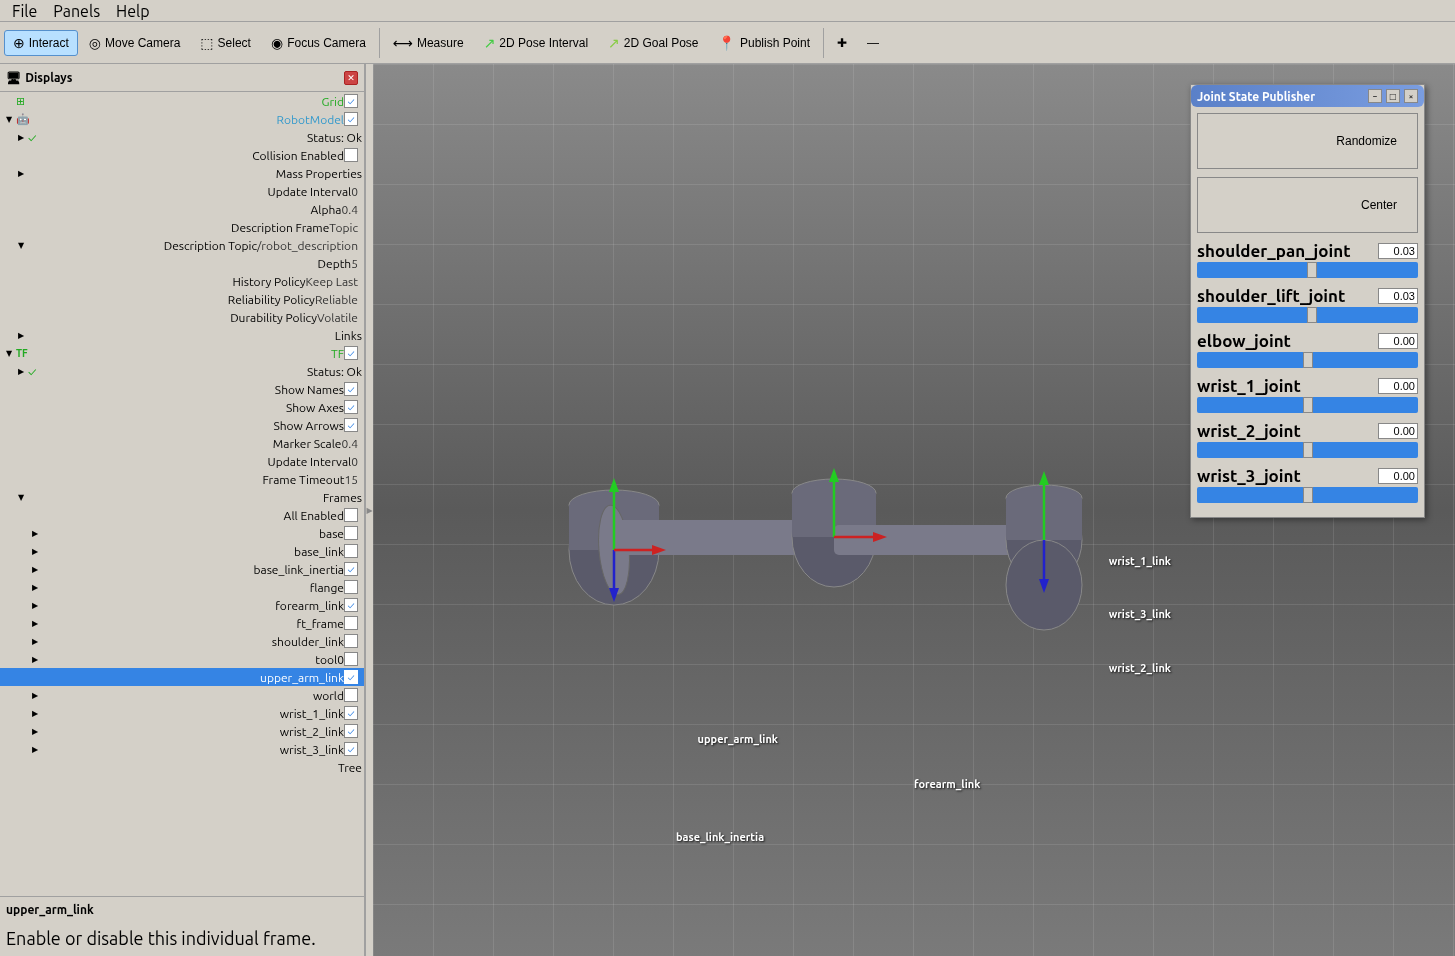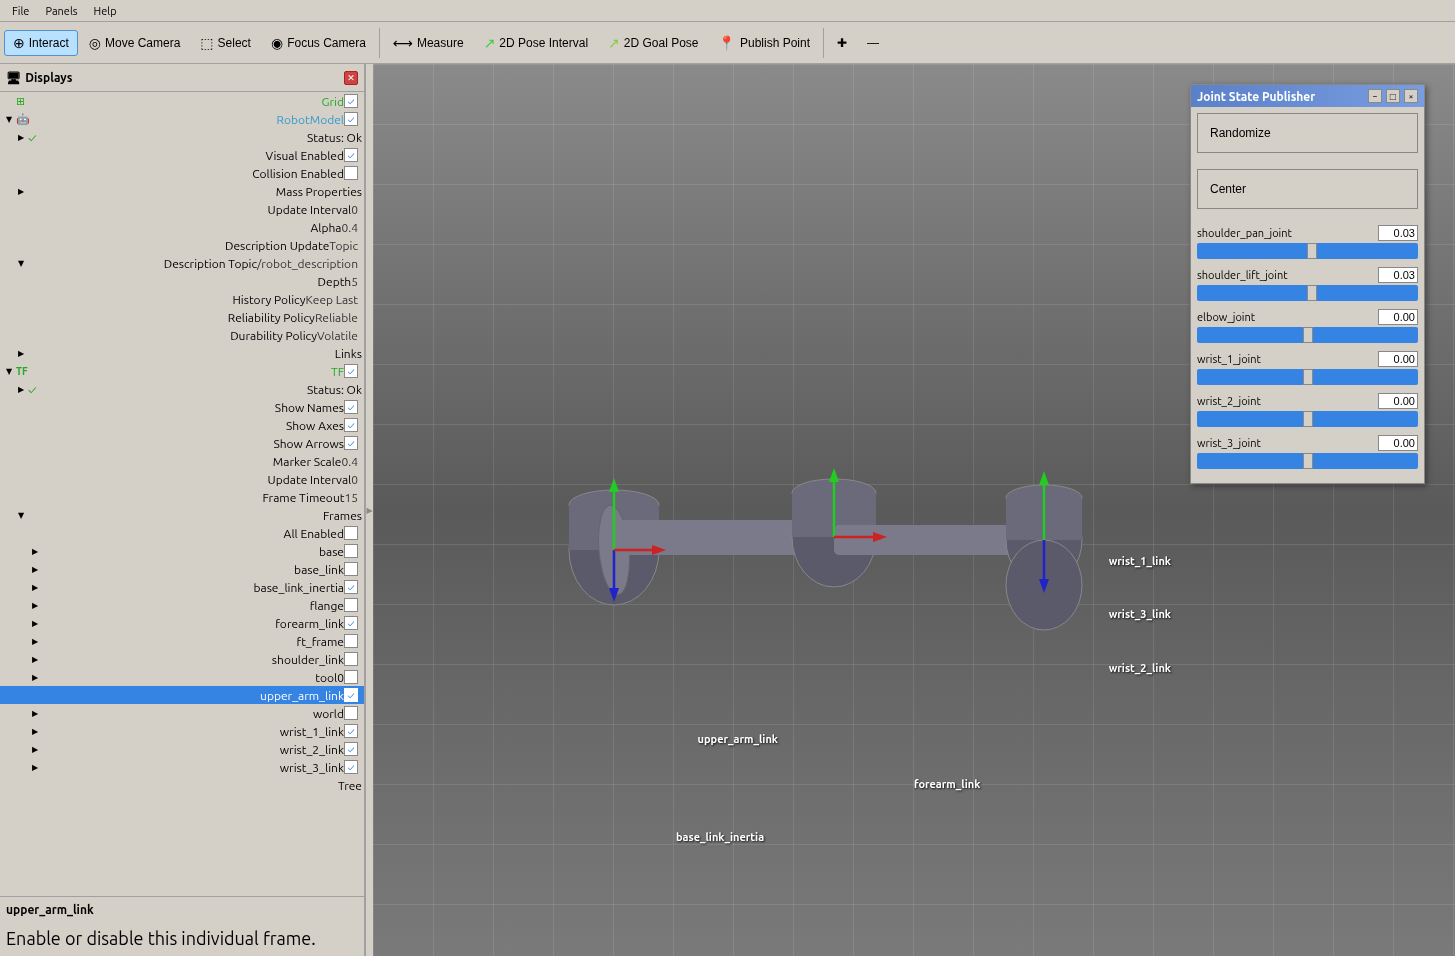--- a/index.html
+++ b/index.html
@@ -10,21 +10,21 @@
       background: #d4d0c8;
       border-bottom: 1px solid #a0a0a0;
       display: flex;
       align-items: center;
       height: 22px;
       padding: 0 4px;
     }
     .menubar-item {
       padding: 2px 8px;
       cursor: pointer;
-      font-size: 11px;
+      font-size: 16px;
     }
 
     
     .toolbar {
       background: #d4d0c8;
       border-bottom: 1px solid #a0a0a0;
       display: flex;
       align-items: center;
       height: 42px;
       padding: 2px 4px;
@@ -179,52 +179,53 @@
     }
     .jsp-titlebar {
       background: linear-gradient(90deg, #5a80c8, #7a9de0);
       color: white;
       padding: 4px 6px;
       display: flex;
       align-items: center;
       justify-content: space-between;
       font-size: 12px;
       font-weight: bold;
+      border-radius: 6px;
     }
     .jsp-titlebar-btns {
       display: flex; gap: 4px;
     }
     .jsp-titlebar-btn {
       width: 14px; height: 14px;
       background: #d4d0c8;
       border: 1px solid #888;
       display: flex; align-items: center; justify-content: center;
       font-size: 8px; cursor: pointer; color: #333;
     }
     .jsp-content { padding: 6px; }
     .jsp-btn {
       width: 100%;
-      padding: 12px;
+      padding: 20px;
       background: #d4d0c8;
       border: 1px solid #888;
       cursor: pointer;
       font-size: 12px;
-      margin-bottom: 16px;
-      text-align: left;
+      margin-bottom: 8px;
+      text-align: right;
     }
     .jsp-joint {
       margin-bottom: 8px;
     }
     .jsp-joint-header {
       display: flex;
       align-items: center;
       justify-content: space-between;
       margin-bottom: 2px;
     }
-    .jsp-joint-name { font-size: 11px; font-weight: normal; }
+    .jsp-joint-name { font-size: 17px; font-weight: bold; }
     .jsp-joint-value {
       width: 40px;
       border: 1px solid #888;
       background: white;
       text-align: right;
       font-size: 11px;
       padding: 1px 2px;
     }
     .jsp-slider-container {
       position: relative;
@@ -335,25 +336,20 @@
         <span class="item-label blue">RobotModel</span>
         <div class="item-checkbox checked"></div>
       </div>
 
       <div class="tree-item indent-1">
         <div class="expand-arrow">▶</div>
         <span style="color:#22aa22; margin-right:2px;">✓</span>
         <span class="item-label">Status: Ok</span>
       </div>
 
-      <div class="tree-item indent-1">
-        <div class="expand-arrow"></div>
-        <span class="item-label">Visual Enabled</span>
-        <div class="item-checkbox checked"></div>
-      </div>
 
       <div class="tree-item indent-1">
         <div class="expand-arrow"></div>
         <span class="item-label">Collision Enabled</span>
         <div class="item-checkbox"></div>
       </div>
 
       <div class="tree-item indent-1">
         <div class="expand-arrow">▶</div>
         <span class="item-label">Mass Properties</span>
@@ -366,21 +362,21 @@
       </div>
 
       <div class="tree-item indent-1">
         <div class="expand-arrow"></div>
         <span class="item-label">Alpha</span>
         <span class="item-value">0.4</span>
       </div>
 
       <div class="tree-item indent-1">
         <div class="expand-arrow"></div>
-        <span class="item-label">Description Update</span>
+        <span class="item-label">Description Frame</span>
         <span class="item-value">Topic</span>
       </div>
 
       <div class="tree-item indent-1">
         <div class="expand-arrow">▼</div>
         <span class="item-label">Description Topic</span>
         <span class="item-value">/robot_description</span>
       </div>
 
       <div class="tree-item indent-2">

